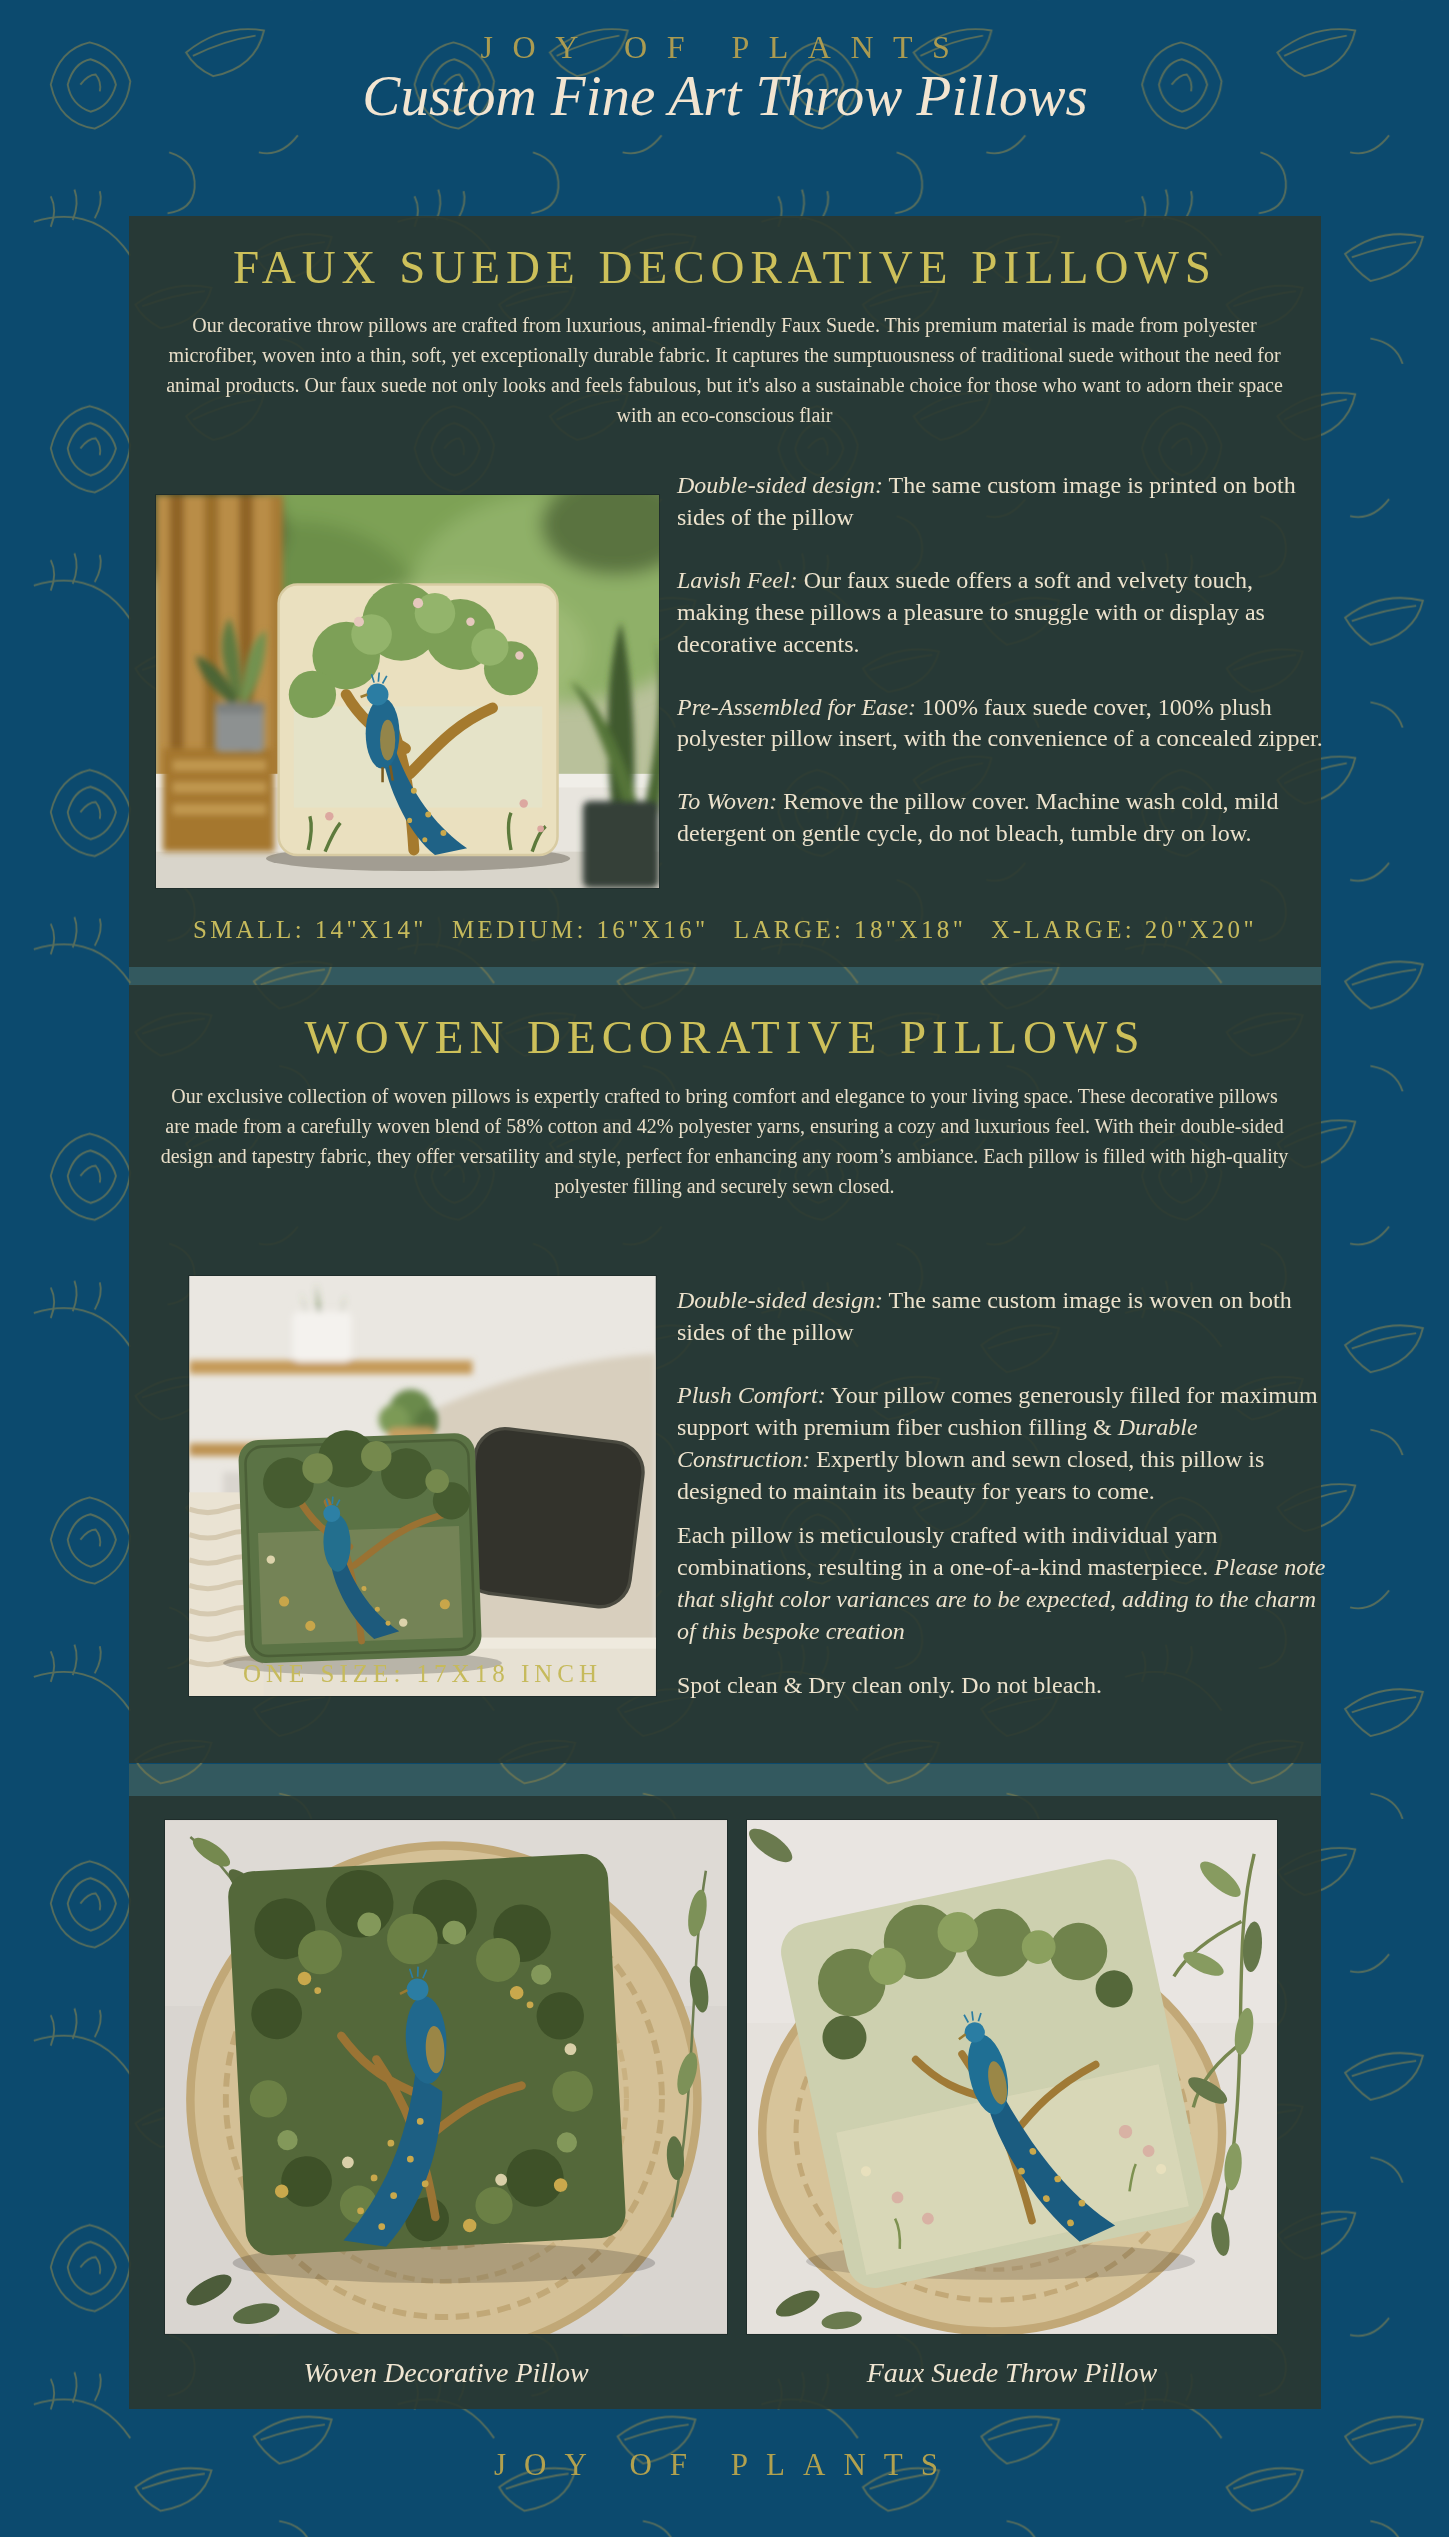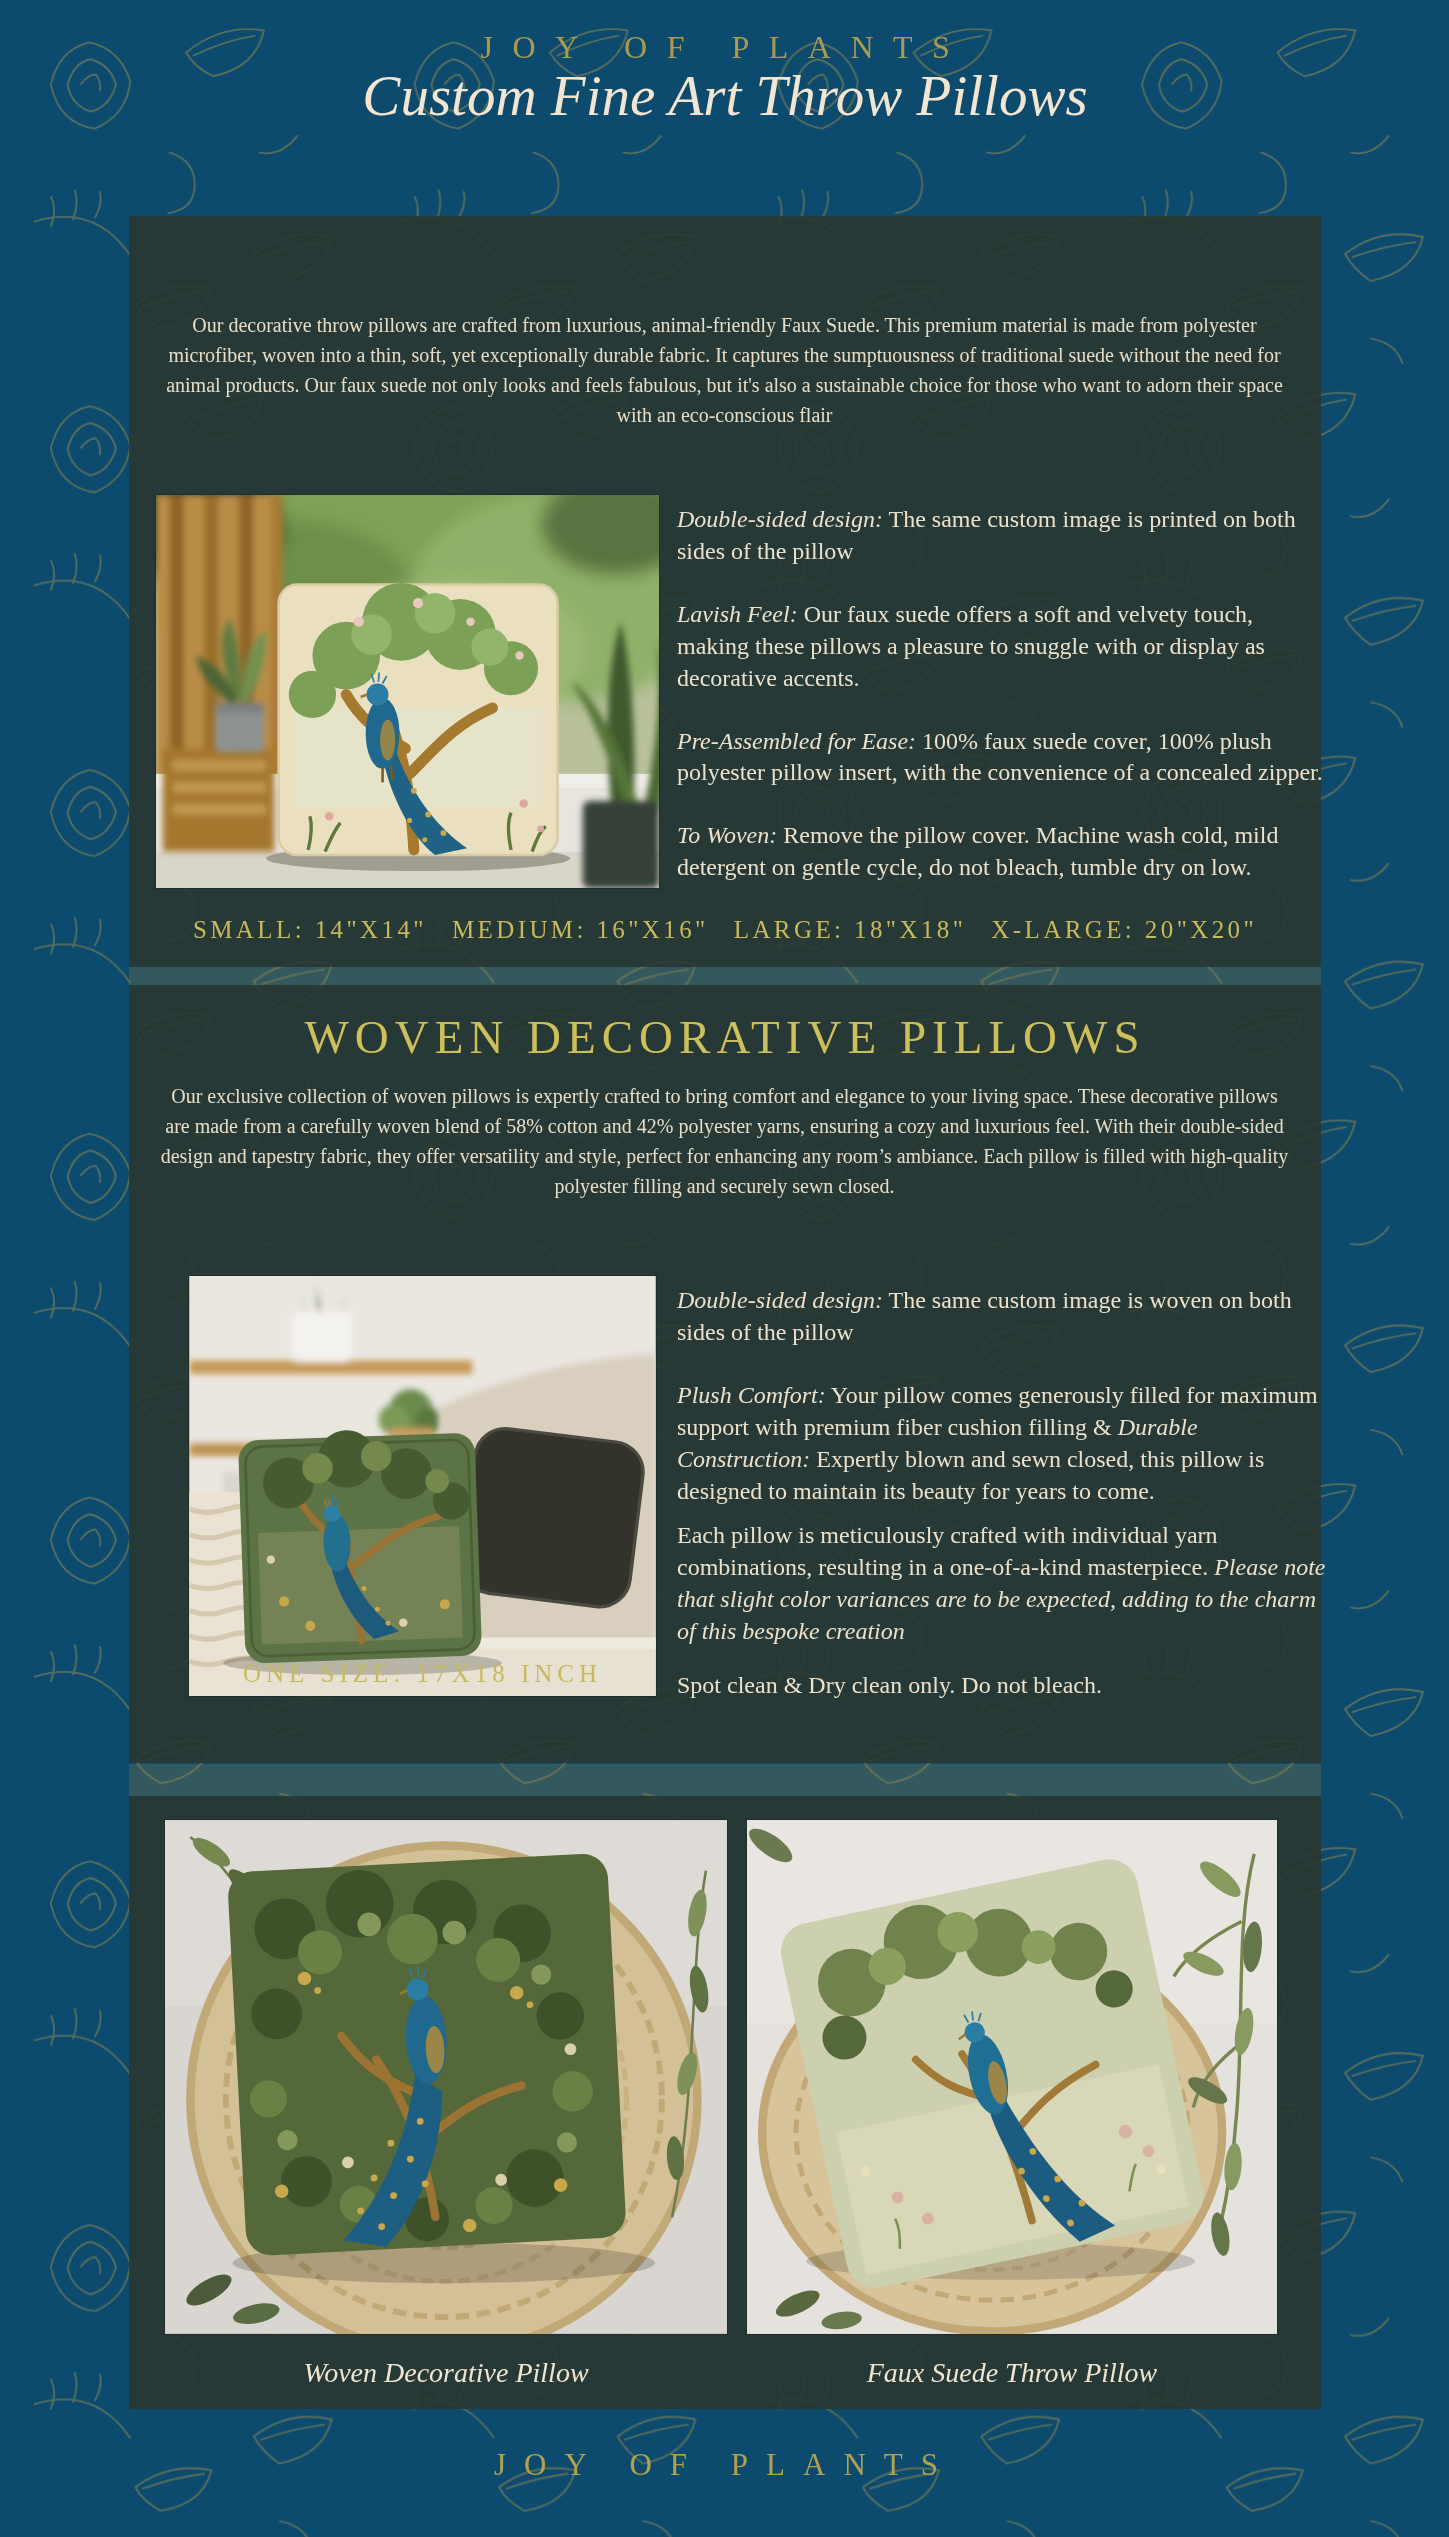--- a/index.html
+++ b/index.html
@@ -25,21 +25,21 @@
   .intro{left:158px;width:1133px;text-align:center;color:#e8dec8;
     font-size:20px;line-height:1.5;}
   #intro1{top:310px;}
   #intro2{top:1081px;}
   .photo{position:absolute;z-index:2;overflow:hidden;box-shadow:0 0 0 0.8px rgba(0,0,0,0.25);}
   #photo1{left:156px;top:495px;width:503px;height:393px;}
   #photo2{left:189px;top:1276px;width:467px;height:420px;}
   #photoL{left:165px;top:1820px;width:562px;height:514px;}
   #photoR{left:747px;top:1820px;width:530px;height:514px;}
   .features{left:677px;width:647px;color:#ece2cc;font-size:24px;line-height:1.33;}
-  #features1{top:504px;}
+  #features1{top:470px;}
   #features2{top:1285px;width:658px;}
   .features p{margin:0 0 31px 0;}
   #features2 .p2{margin-bottom:12.7px;}
   #features2 .p3{margin-bottom:22px;}
   .it{font-style:italic;}
   .sizes{top:916px;left:129px;width:1192px;display:flex;justify-content:center;gap:25px;
     color:#c6ba5c;font-size:25px;letter-spacing:3.4px;white-space:nowrap;}
   .one-size{top:1660px;left:189px;width:467px;text-align:center;color:#c6ba5c;
     font-size:25px;letter-spacing:5px;}
   .caption{top:2357px;text-align:center;font-size:28px;font-style:italic;
@@ -82,20 +82,21 @@
 
   <div class="panel" id="panel1"></div>
   <div class="strip" id="strip1"></div>
   <div class="panel" id="panel2"></div>
   <div class="strip" id="strip2"></div>
   <div class="panel" id="panel3"></div>
 
   <div class="abs brand">JOY OF PLANTS</div>
   <div class="abs tagline">Custom Fine Art Throw Pillows</div>
 
+  <div class="abs sec-title" id="title1">FAUX SUEDE DECORATIVE PILLOWS</div>
   <div class="abs intro" id="intro1">Our decorative throw pillows are crafted from luxurious, animal-friendly Faux Suede. This premium material is made from polyester microfiber, woven into a thin, soft, yet exceptionally durable fabric. It captures the sumptuousness of traditional suede without the need for animal products. Our faux suede not only looks and feels fabulous, but it's also a sustainable choice for those who want to adorn their space with an eco-conscious flair</div>
 
   <svg class="photo" id="photo1" viewBox="0 0 595 465">
     <defs>
       <filter id="bl8a" x="-40%" y="-40%" width="180%" height="180%">
           <feGaussianBlur stdDeviation="10"></feGaussianBlur>
         </filter>
       <filter id="bl4a" x="-40%" y="-40%" width="180%" height="180%">
           <feGaussianBlur stdDeviation="4"></feGaussianBlur>
         </filter>

